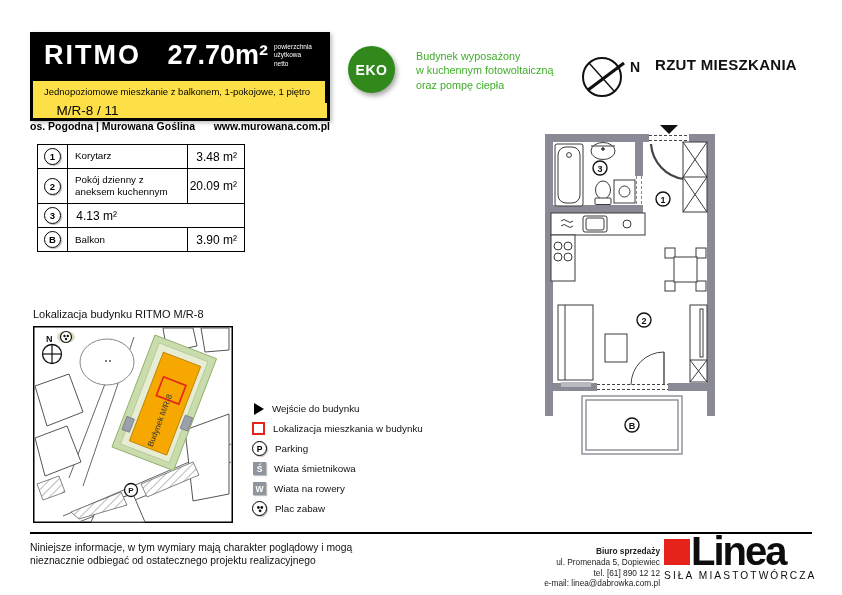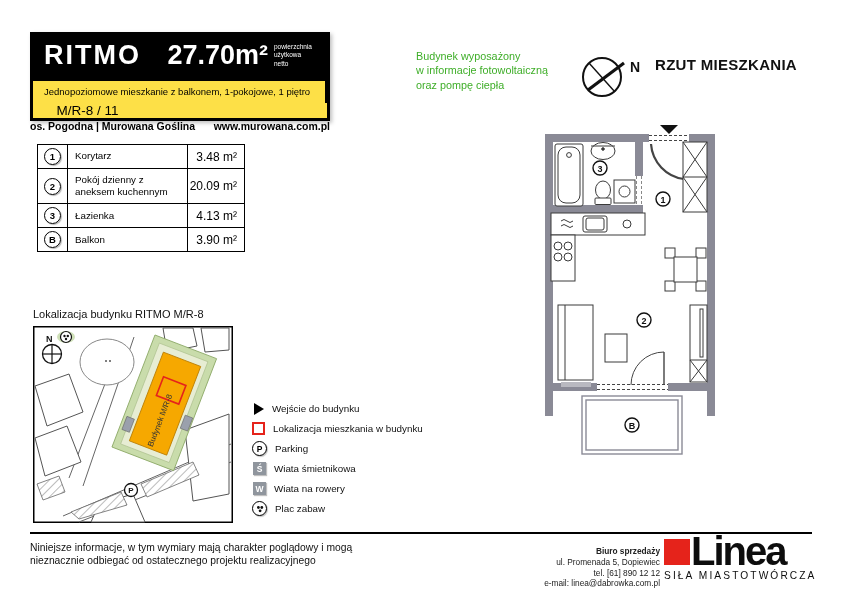--- a/index.html
+++ b/index.html
@@ -100,35 +100,35 @@
       <div class="cell-num">
           <span class="num-circle">2</span>
         </div>
       <div class="cell-name">Pokój dzienny z aneksem kuchennym</div>
       <div class="cell-area">20.09 m²</div>
     </div>
     <div class="room-row">
       <div class="cell-num">
           <span class="num-circle">3</span>
         </div>
-      <div class="cell-name">Łazienka</div>
       <div class="cell-area">4.13 m²</div>
     </div>
     <div class="room-row">
       <div class="cell-num">
           <span class="num-circle">B</span>
         </div>
       <div class="cell-name">Balkon</div>
       <div class="cell-area">3.90 m²</div>
     </div>
   </div>
 
+  <div class="eco-badge">EKO</div>
   <div class="eco-text">
     <span>Budynek wyposażony</span><br>
-    <span>w informacje fotowoltaiczną</span><br>
+    <span>w kuchennym fotowoltaiczną</span><br>
     <span>oraz pompę ciepła</span>
   </div>
 
   <svg class="plan-compass" width="70" height="56" viewBox="0 0 70 56">
     <circle cx="24" cy="29" r="19" fill="none" stroke="#111" stroke-width="2"></circle>
     <line x1="11" y1="15" x2="37" y2="44" stroke="#111" stroke-width="1.4"></line>
     <line x1="10" y1="42" x2="46" y2="15" stroke="#111" stroke-width="3.2"></line>
     <text x="52" y="24" font-size="14" font-weight="bold" fill="#111">N</text>
   </svg>
   <div class="plan-title">RZUT MIESZKANIA</div>

